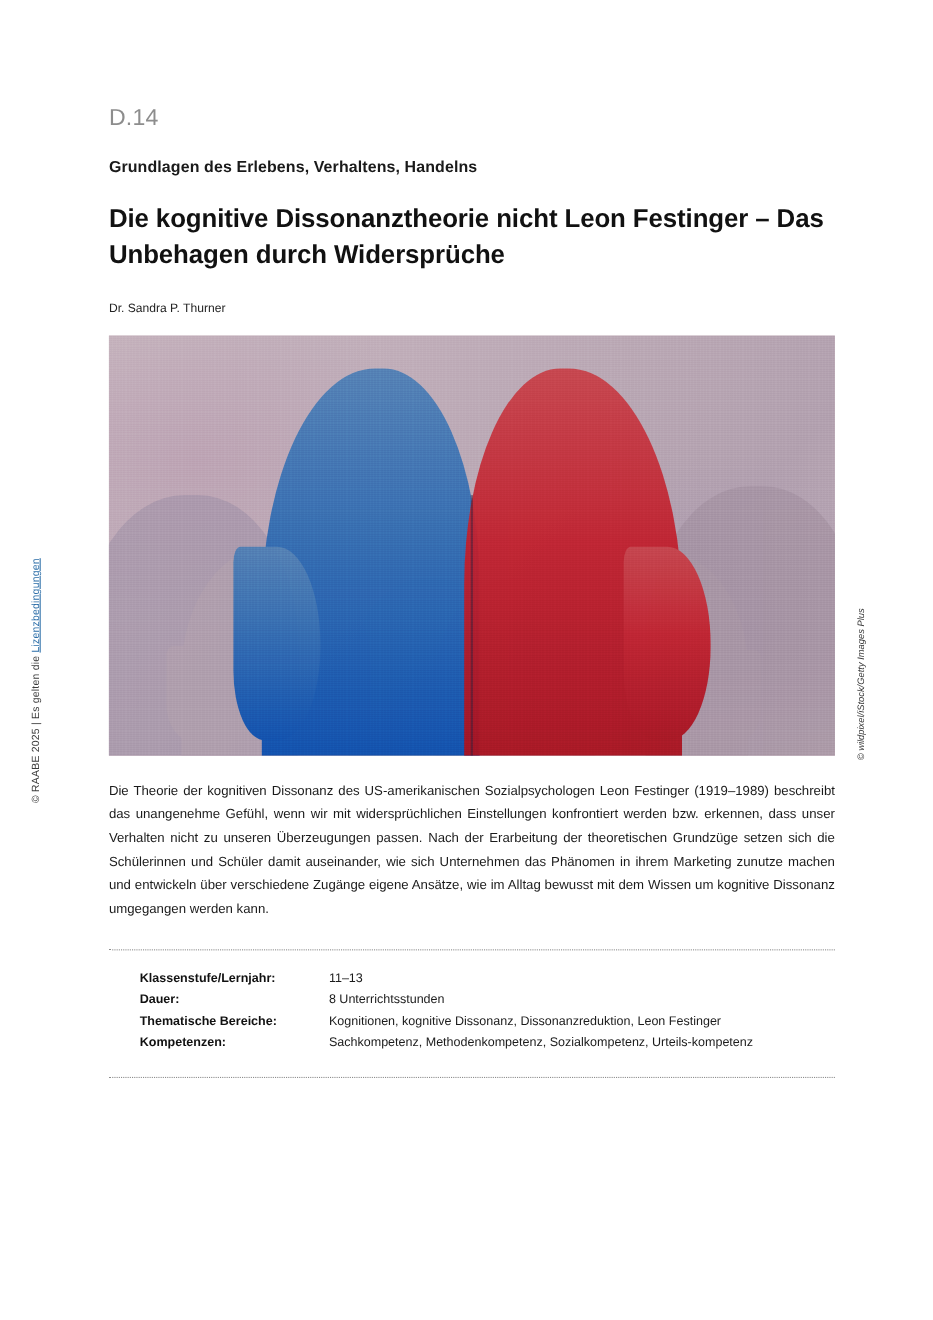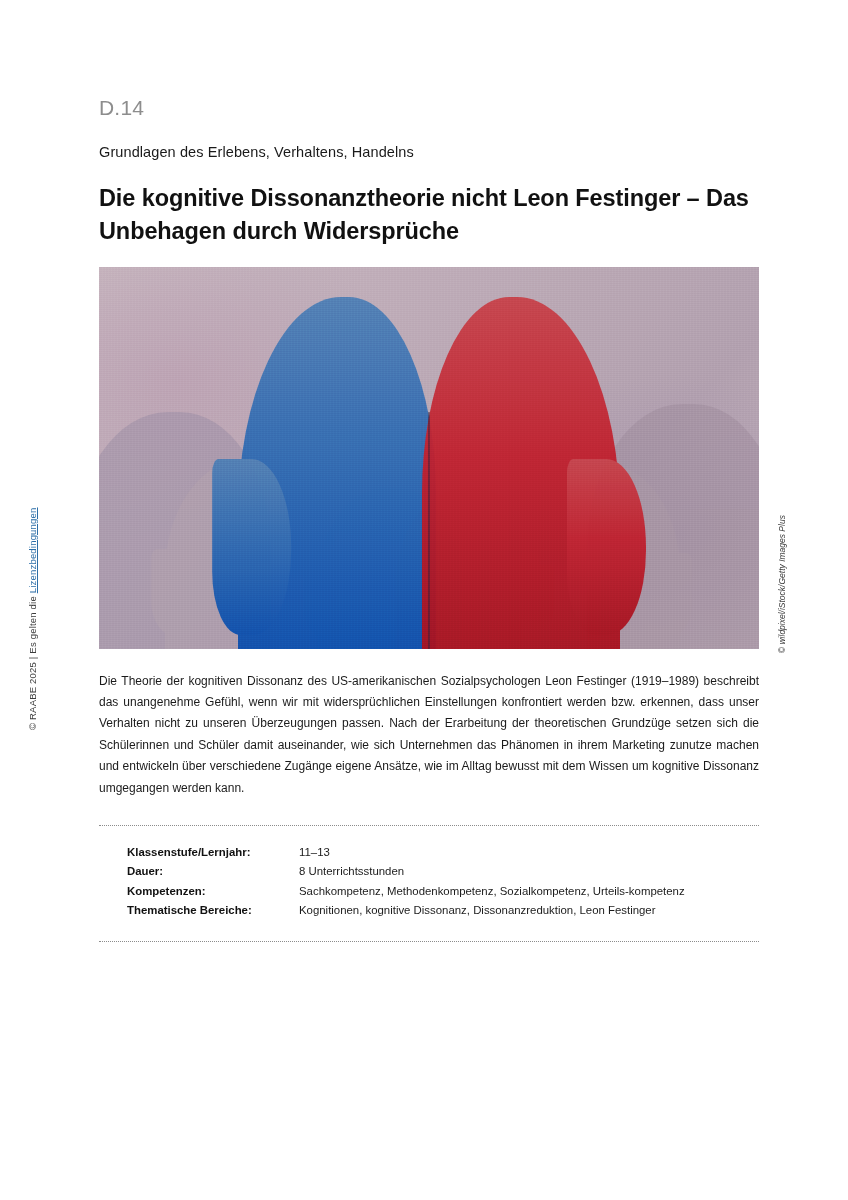--- a/index.html
+++ b/index.html
@@ -58,21 +58,21 @@
     margin-top: 96px;
     font-size: 21px;
     font-weight: normal;
     color: #8d8d8d;
     letter-spacing: 0.2px;
   }
 
   .series {
     margin-top: 24px;
     font-size: 14.5px;
-    font-weight: normal;
+    font-weight: bold;
     color: #1a1a1a;
     letter-spacing: 0.1px;
   }
 
   .title {
     margin-top: 22px;
     font-size: 23.5px;
     font-weight: bold;
     line-height: 1.42;
     color: #111111;
@@ -265,20 +265,21 @@
   </div>
 
   <div class="content">
 
     <div class="code">D.14</div>
 
     <div class="series">Grundlagen des Erlebens, Verhaltens, Handelns</div>
 
     <div class="title">Die kognitive Dissonanztheorie nicht Leon Festinger – Das Unbehagen durch Widersprüche</div>
 
+    <div class="author">Dr. Sandra P. Thurner</div>
 
     <div class="hero-wrap">
       <div class="hero">
         <div class="bg"></div>
         <div class="sil sil-a"></div>
         <div class="sil sil-b"></div>
         <div class="sil sil-e"></div>
         <div class="sil sil-f"></div>
         <div class="sil sil-d"></div>
         <div class="sil sil-c"></div>
@@ -299,26 +300,26 @@
       <tbody>
         <tr>
           <td class="label">Klassenstufe/Lernjahr:</td>
           <td class="value">11–13</td>
         </tr>
         <tr>
           <td class="label">Dauer:</td>
           <td class="value">8 Unterrichtsstunden</td>
         </tr>
         <tr>
+          <td class="label">Thematische Bereiche:</td>
+          <td class="value">Kognitionen, kognitive Dissonanz, Dissonanzreduktion, Leon Festinger</td>
+        </tr>
+        <tr>
           <td class="label">Kompetenzen:</td>
           <td class="value">Sachkompetenz, Methodenkompetenz, Sozialkompetenz, Urteils-kompetenz</td>
         </tr>
-        <tr>
-          <td class="label">Thematische Bereiche:</td>
-          <td class="value">Kognitionen, kognitive Dissonanz, Dissonanzreduktion, Leon Festinger</td>
-        </tr>
       </tbody>
     </table>
 
     <div class="rule-bottom"></div>
 
   </div>
 </div>
 
 </body></html>

